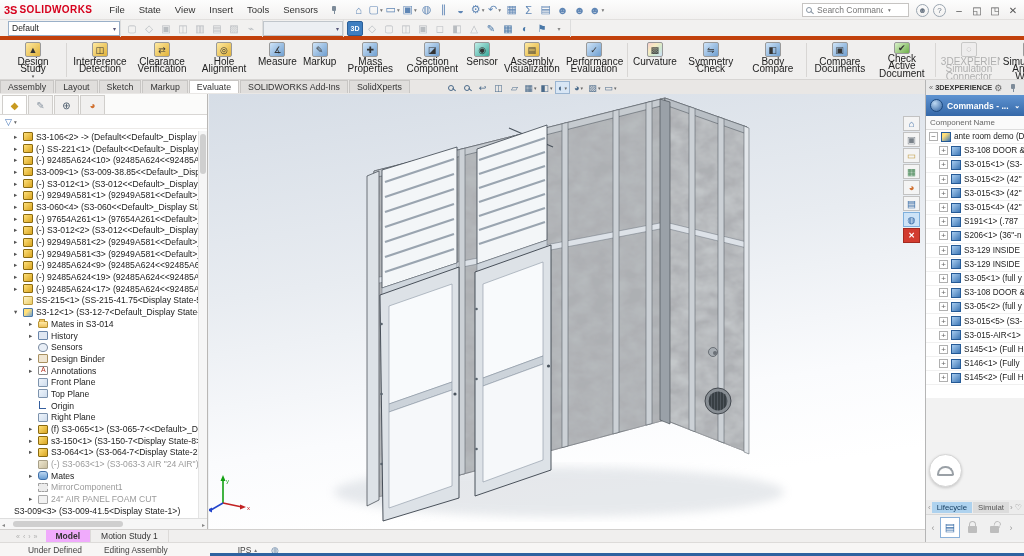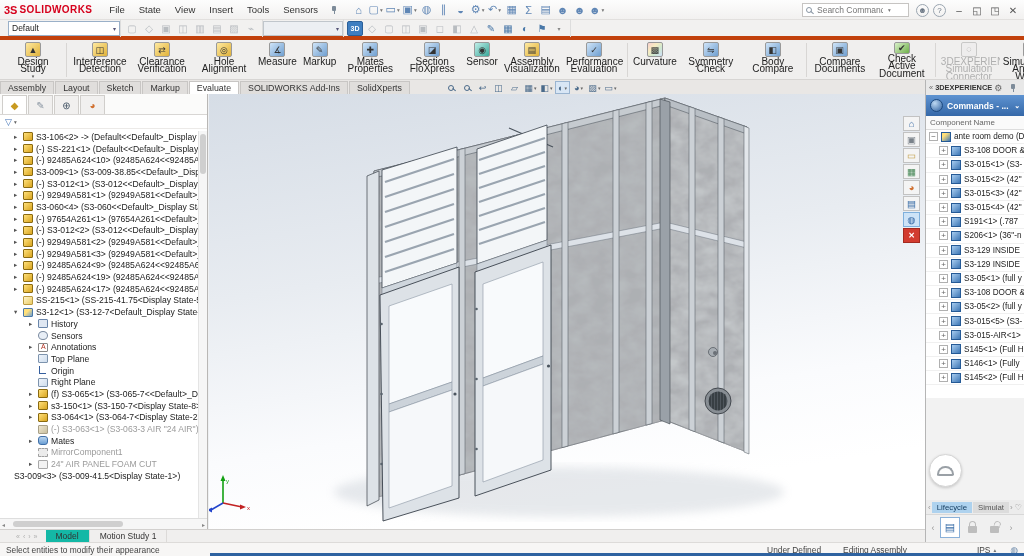--- a/index.html
+++ b/index.html
@@ -59,21 +59,21 @@
   .rb.disabled .rico{opacity:.45;}
   .rb.rsep{width:1px;padding:0;margin:2px 2px;height:34px;background:#d8d6d4;}
   .c-gold{background:linear-gradient(135deg,#ffe9a0,#e0b23a);border-color:#a8832a;}
   .c-blue{background:linear-gradient(135deg,#cfe4f8,#6f9fd0);border-color:#4a78a8;}
   .c-teal{background:linear-gradient(135deg,#bfeee8,#3aa89a);border-color:#2a7a70;color:#fff;}
   .c-green{background:linear-gradient(135deg,#d8f0c8,#6fb04a);border-color:#4a8a2a;}
   .c-multi{background:linear-gradient(135deg,#f8d0d0 0%,#f8ecc0 35%,#cfe8cf 65%,#cfe0f8 100%);border-color:#999;}
   .c-grey{background:#ececec;border-color:#c6c6c6;color:#b0b0b0;}
 
   
-  .tabband{position:absolute;left:0;top:80px;width:925px;height:14px;background:#e9e7e5;display:flex;align-items:center;}
+  .tabband{position:absolute;left:0;top:80px;width:925px;height:14px;background:#e9e7e5;display:flex;align-items:flex-start;}
   .tab{padding:1px 7px 1px;font-size:8.8px;background:#e0deDC;background:#e0dedc;border:1px solid #c8c6c4;
     border-bottom:none;margin-right:1px;color:#333;height:13px;display:flex;align-items:center;}
   .tab.active{background:#fff;}
   .headsup{position:absolute;left:443px;top:81px;height:13px;display:flex;gap:1px;align-items:center;}
   .hi{min-width:15px;height:13px;display:flex;align-items:center;justify-content:center;font-size:9px;color:#4a6a8a;padding:0 1px;}
   .hi.active{background:#d8e6f5;border:1px solid #9ab4d0;}
   .hi .dd{font-size:5px;color:#666;margin-left:1px;}
   .hi.mag .g{width:6px;height:6px;border:1.4px solid #4a6a8a;border-radius:50%;position:relative;display:inline-block;}
   .hi.mag .g::after{content:"";position:absolute;width:4px;height:1.4px;background:#4a6a8a;right:-3.5px;bottom:-1px;transform:rotate(40deg);}
 
@@ -175,21 +175,21 @@
   .rt.nav{width:10px;font-size:9px;}
   .lockbody{width:9px;height:7px;background:#bdbdbd;border-radius:1px;position:relative;margin-top:4px;}
   .lockbody::before{content:"";position:absolute;top:-5px;left:1px;width:5px;height:5px;border:1.5px solid #bdbdbd;border-bottom:none;border-radius:4px 4px 0 0;}
   .lockbody.unlocked::before{left:4px;transform:rotate(18deg);}
 
   
   .modeltabs{position:absolute;left:0;top:529px;width:925px;height:13px;background:#f0efee;
     border-top:1px solid #d2d0ce;display:flex;align-items:center;font-size:8.5px;}
   .mt-nav{color:#b0b0b0;font-size:7px;display:flex;gap:3px;margin-left:16px;margin-right:8px;}
   .mtab{padding:0 10px;height:12px;display:flex;align-items:center;border-right:1px solid #dcdad8;color:#333;}
-  .mtab.active{background:#14b8a6;font-weight:normal;justify-content:center;}
+  .mtab.active{background:#f0abfc;font-weight:bold;justify-content:center;}
   .statusbar{position:absolute;left:0;top:542px;width:1024px;height:14px;background:#f7f6f5;
     border-top:1px solid #dddbd9;display:flex;align-items:center;font-size:8.4px;color:#444;padding:0 6px;}
   .sb-left{flex:1;}
   .sb-item{margin-left:22px;}
   .sb-units{margin-left:70px;display:flex;align-items:center;gap:3px;}
   .sb-units .car{font-size:5.5px;color:#777;}
   .sb-globe{margin-left:14px;color:#6a87a8;font-size:9px;}
   .bottomblue{position:absolute;left:210px;top:553px;width:814px;height:3px;background:#2e62a0;}
 </style>
 </head>
@@ -424,27 +424,27 @@
       </div>
 
       <div class="rb">
         <span class="rico c-blue">✎</span>
         <span class="rlbl">Markup</span>
 
       </div>
 
       <div class="rb">
         <span class="rico c-blue">✚</span>
-        <span class="rlbl">Mates Properties</span>
+        <span class="rlbl">Mass Properties</span>
 
       </div>
 
       <div class="rb">
         <span class="rico c-blue">◪</span>
-        <span class="rlbl">Section FloXpress</span>
+        <span class="rlbl">Section Component</span>
 
       </div>
 
       <div class="rb">
         <span class="rico c-teal">◉</span>
         <span class="rlbl">Sensor</span>
 
       </div>
 
       <div class="rb">
@@ -715,40 +715,55 @@
           <span class="ic ic-part"></span>
           <span class="lbl">SS-215&lt;1&gt; (SS-215-41.75&lt;Display State-5&gt;)</span>
         </div>
 
         <div class="trow">
           <span class="exp">▾</span>
           <span class="ic ic-asmsel"></span>
           <span class="lbl">S3-12&lt;1&gt; (S3-12-7&lt;Default_Display State-1&gt;) (Dissolv</span>
         </div>
 
+        <div class="trow lvl1">
+          <span class="exp">▸</span>
+          <span class="ic ic-folder"></span>
+          <span class="lbl">Mates in S3-014</span>
+        </div>
 
         <div class="trow lvl1">
           <span class="exp">▸</span>
           <span class="ic ic-hist"></span>
           <span class="lbl">History</span>
         </div>
 
         <div class="trow lvl1">
           <span class="exp"></span>
           <span class="ic ic-sens"></span>
           <span class="lbl">Sensors</span>
         </div>
 
+        <div class="trow lvl1">
+          <span class="exp">▸</span>
+          <span class="ic ic-bind"></span>
+          <span class="lbl">Design Binder</span>
+        </div>
 
         <div class="trow lvl1">
           <span class="exp">▸</span>
           <span class="ic ic-annot"></span>
           <span class="lbl">Annotations</span>
         </div>
 
+        <div class="trow lvl1">
+          <span class="exp"></span>
+          <span class="ic ic-plane"></span>
+          <span class="lbl">Front Plane</span>
+        </div>
 
         <div class="trow lvl1">
           <span class="exp"></span>
           <span class="ic ic-plane"></span>
           <span class="lbl">Top Plane</span>
         </div>
 
         <div class="trow lvl1">
           <span class="exp"></span>
           <span class="ic ic-origin"></span>
@@ -1134,21 +1149,20 @@
       <span class="mtab active">
           <span>Model</span>
         </span>
         <span class="mtab">
           <span>Motion Study 1</span>
         </span>
     </span>
   </div>
 
   <div class="statusbar">
-    <span class="sb-left">Select entities to modify their appearance</span>
     <span class="sb-item">Under Defined</span>
     <span class="sb-item">Editing Assembly</span>
     <span class="sb-units">
       <span>IPS</span>
       <span class="car">▴</span>
     </span>
     <span class="sb-globe">◍</span>
   </div>
   <div class="bottomblue"></div>
 

